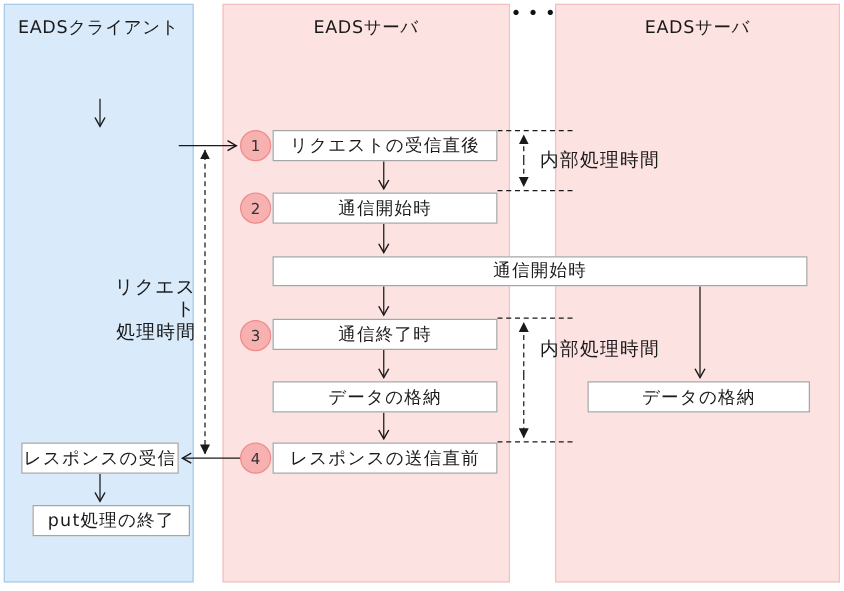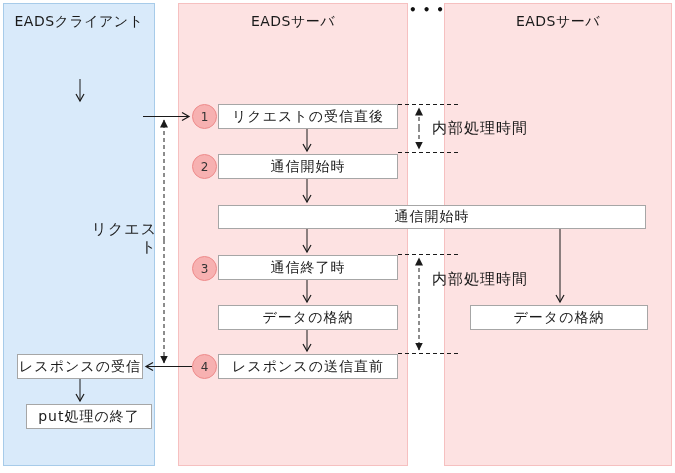--- a/index.html
+++ b/index.html
@@ -101,17 +101,18 @@
 
   <div class="node" style="left:470px;top:305px;width:178px;height:25px">データの格納</div>
 
   <div class="step" style="left:192px;top:104px">1</div>
   <div class="step" style="left:192px;top:154px">2</div>
   <div class="step" style="left:192px;top:256px">3</div>
   <div class="step" style="left:192px;top:354px">4</div>
 
   <div class="ann ann-multiline" style="left:83px;top:220px;width:74px">
     <div>リクエスト</div>
+    <div>処理時間</div>
   </div>
   <div class="ann" style="left:432px;top:119px">内部処理時間</div>
   <div class="ann" style="left:432px;top:270px">内部処理時間</div>
 
 </div>
 
 </body></html>

